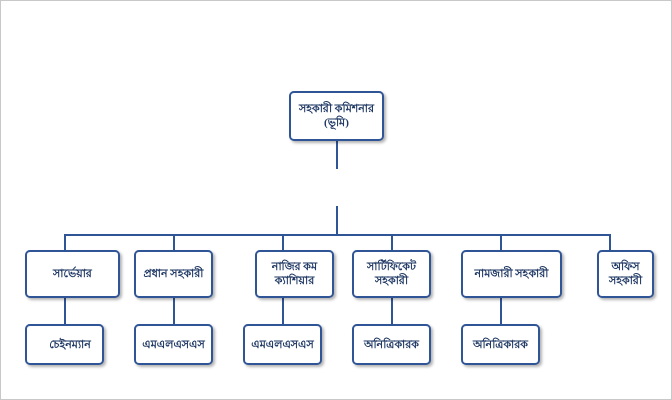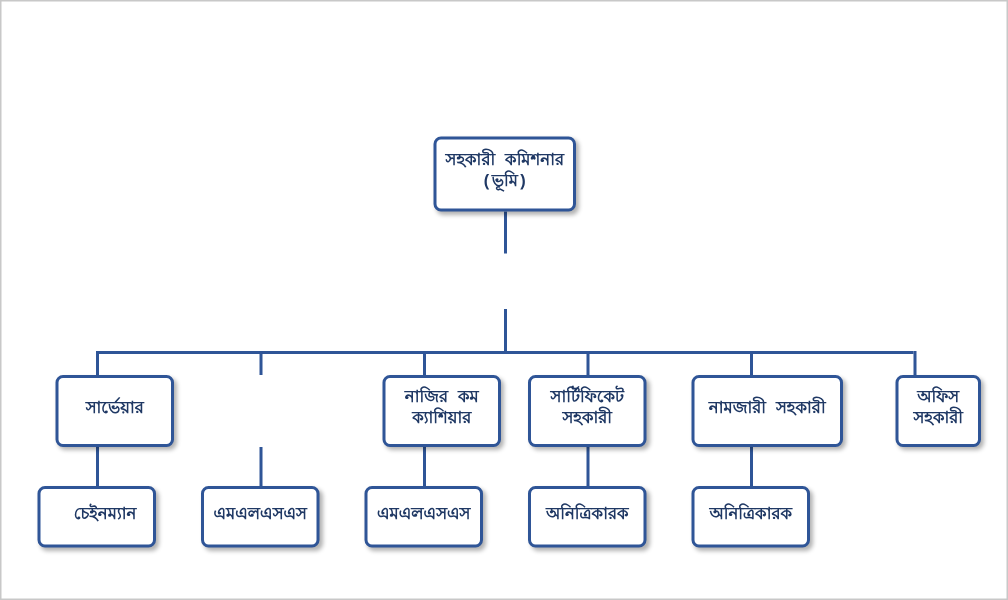--- a/index.html
+++ b/index.html
@@ -52,21 +52,21 @@
     box-sizing: border-box;
     background: #ffffff;
     border: 2px solid #2f5597;
     border-radius: 5px;
     box-shadow: 2px 2px 3px rgba(0,0,0,0.30);
     display: flex;
     align-items: center;
     justify-content: center;
     text-align: center;
     color: #1f3864;
-    font-family: Liberation Mono, monospace;
+    font-family: Liberation Serif, serif;
     font-size: 11px;
     font-weight: bold;
     line-height: 1.25;
     padding: 2px 3px;
   }
   .node span {
     display: block;
     width: 100%;
   }
 </style>
@@ -93,22 +93,25 @@
   <div class="line vline" style="left:172px; top:297px; height:26px;"></div>
   <div class="line vline" style="left:281px; top:297px; height:26px;"></div>
   <div class="line vline" style="left:390px; top:297px; height:26px;"></div>
   <div class="line vline" style="left:499px; top:297px; height:26px;"></div>
 
   <div class="node" style="left:288px; top:90px; width:95px; height:50px;">
     <span>সহকারী কমিশনার (ভূমি)</span>
   </div>
 
 
-  <div class="node" style="left:36px; top:249px; width:79px; height:48px;">
+  <div class="node" style="left:24px; top:249px; width:95px; height:48px;">
     <span>সার্ভেয়ার</span>
+  </div>
+  <div class="node" style="left:133px; top:249px; width:79px; height:48px;">
+    <span>প্রধান সহকারী</span>
   </div>
   <div class="node" style="left:254px; top:249px; width:79px; height:48px;">
     <span>নাজির কম ক্যাশিয়ার</span>
   </div>
   <div class="node" style="left:351px; top:249px; width:79px; height:48px;">
     <span>সার্টিফিকেট সহকারী</span>
   </div>
   <div class="node" style="left:460px; top:249px; width:101px; height:48px;">
     <span>নামজারী সহকারী</span>
   </div>

